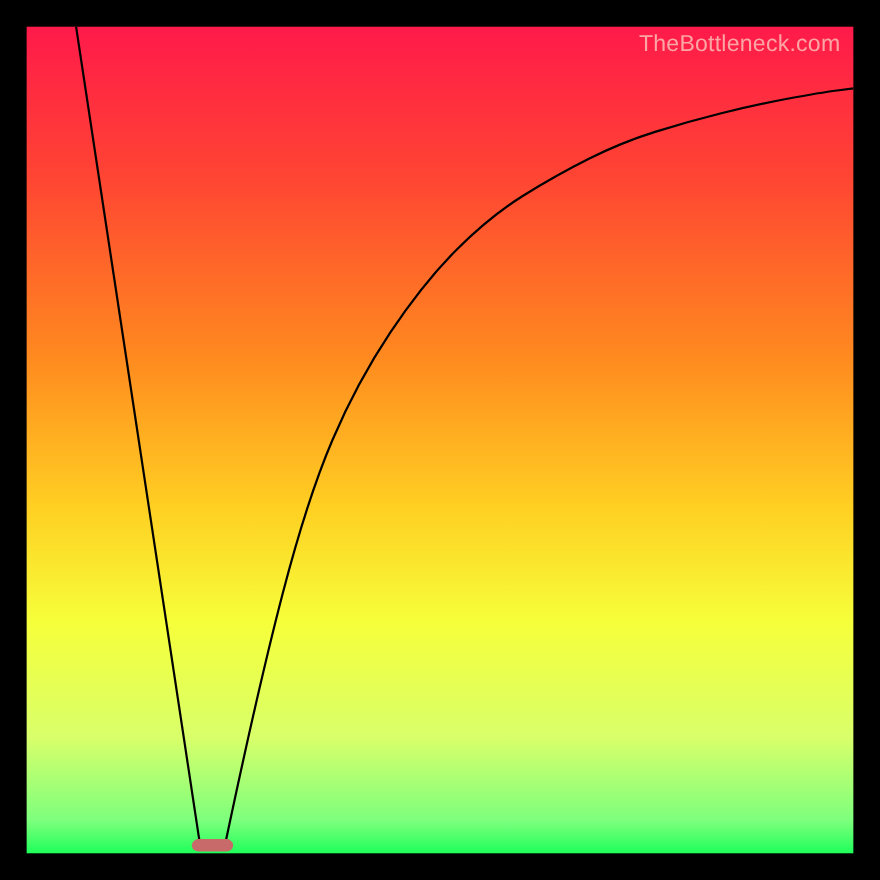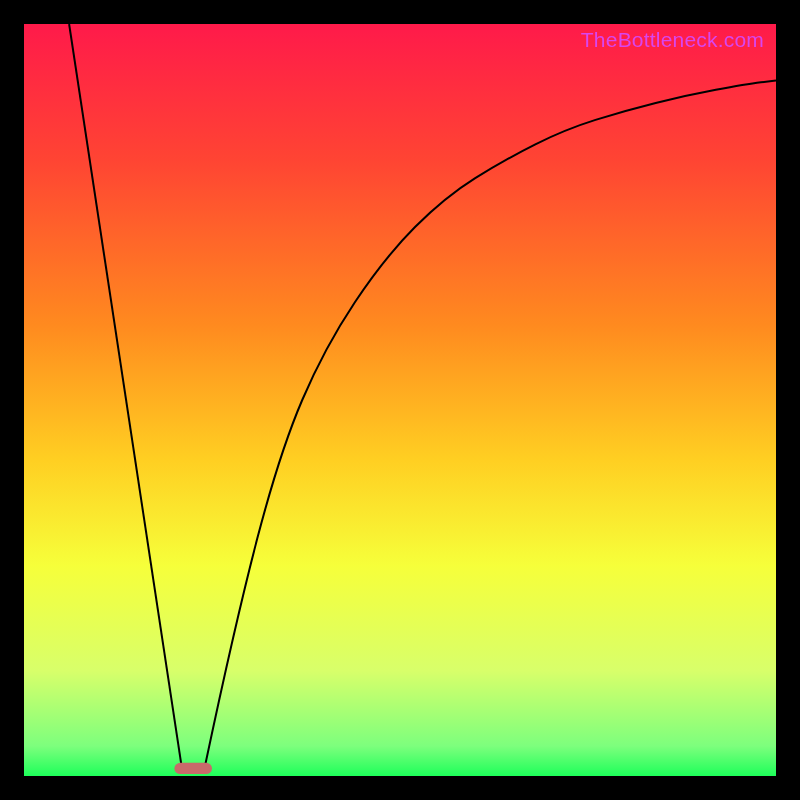--- a/index.html
+++ b/index.html
@@ -23,21 +23,21 @@
     position: absolute;
     left: 0;
     top: 0;
     width: 752px;
     height: 752px;
   }
   .watermark {
     position: absolute;
     top: 4px;
     right: 12px;
-    color: #d946ef;
+    color: #fca5a5;
     font-size: 21px;
     font-weight: 500;
     letter-spacing: 0.2px;
     z-index: 5;
   }
   svg { display: block; }
 </style>
 </head>
 <body>
 

